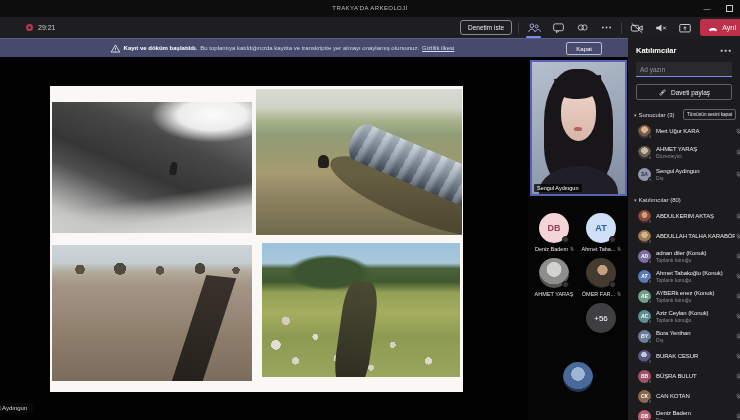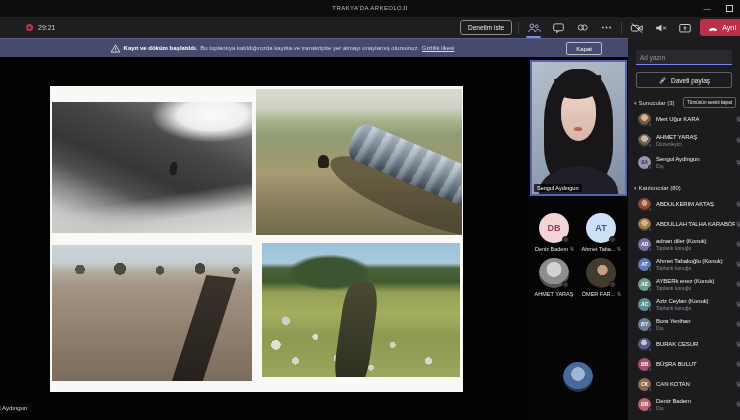--- a/index.html
+++ b/index.html
@@ -286,26 +286,35 @@
         </div>
       <div class="tile-name">
           <span>ÖMER FAR...</span>
           <svg class="row-mic" width="6" height="6" viewBox="0 0 16 16" fill="none" stroke="currentColor" stroke-width="1.3">
             <rect x="6.2" y="2" width="3.6" height="6.5" rx="1.8"></rect>
             <path d="M4.2 7.5a3.8 3.8 0 0 0 7.6 0M8 11.3v2"></path>
             <line x1="3" y1="3" x2="13" y2="13"></line>
           </svg>
         </div>
     </div>
+    <div class="tile" style="left:50px;top:246px">
+      <div class="tile-circle" style=";background:#3f3f42;color:#ffffff;font-weight:normal;font-size:8px">
+          <span>+56</span>
+        </div>
+    </div>
     <div class="tile" style="left:27px;top:305px">
       <div class="tile-circle" style=";background:radial-gradient(circle at 50% 40%, #9db6d4 0 28%, #49699a 30% 64%, #233450 65%)"></div>
     </div>
   </div>
 
   <div class="panel">
+    <div class="panel-head">
+      <span class="panel-title">Katılımcılar</span>
+      <button class="panel-menu">●●●</button>
+    </div>
     <div class="search">Ad yazın</div>
     <button class="invite">
       <svg width="9" height="9" viewBox="0 0 16 16" fill="none" stroke="currentColor" stroke-width="1.2">
           <g transform="rotate(-45 8 8)">
             <rect x="2" y="6.4" width="5.6" height="3.2" rx="1.6"></rect>
             <rect x="8.4" y="6.4" width="5.6" height="3.2" rx="1.6"></rect>
             <line x1="5.5" y1="8" x2="10.5" y2="8"></line>
           </g>
         </svg>
       <span>Daveti paylaş</span>

